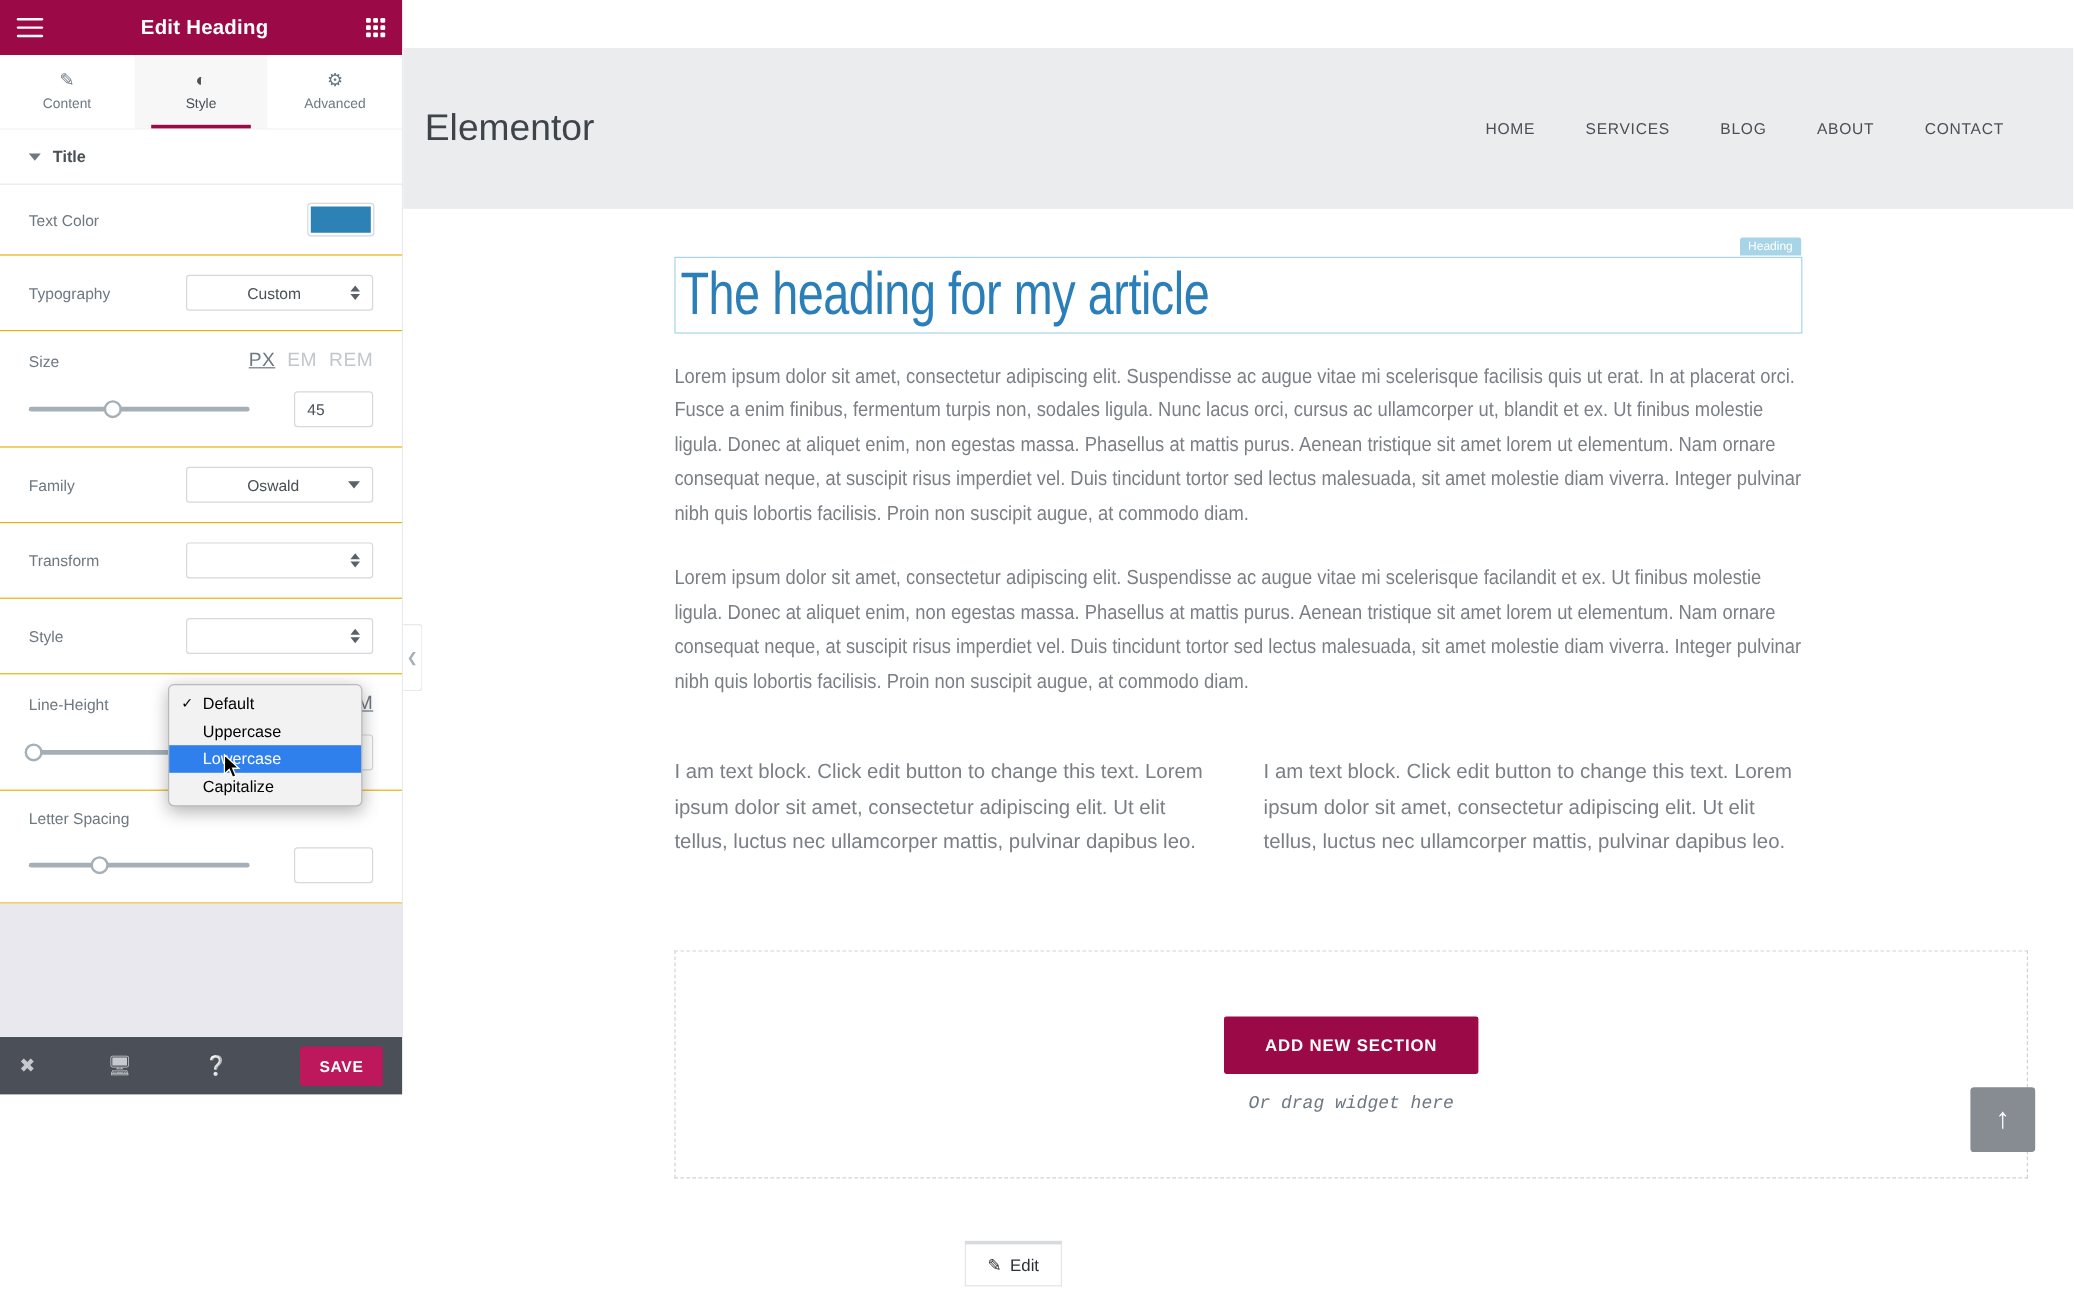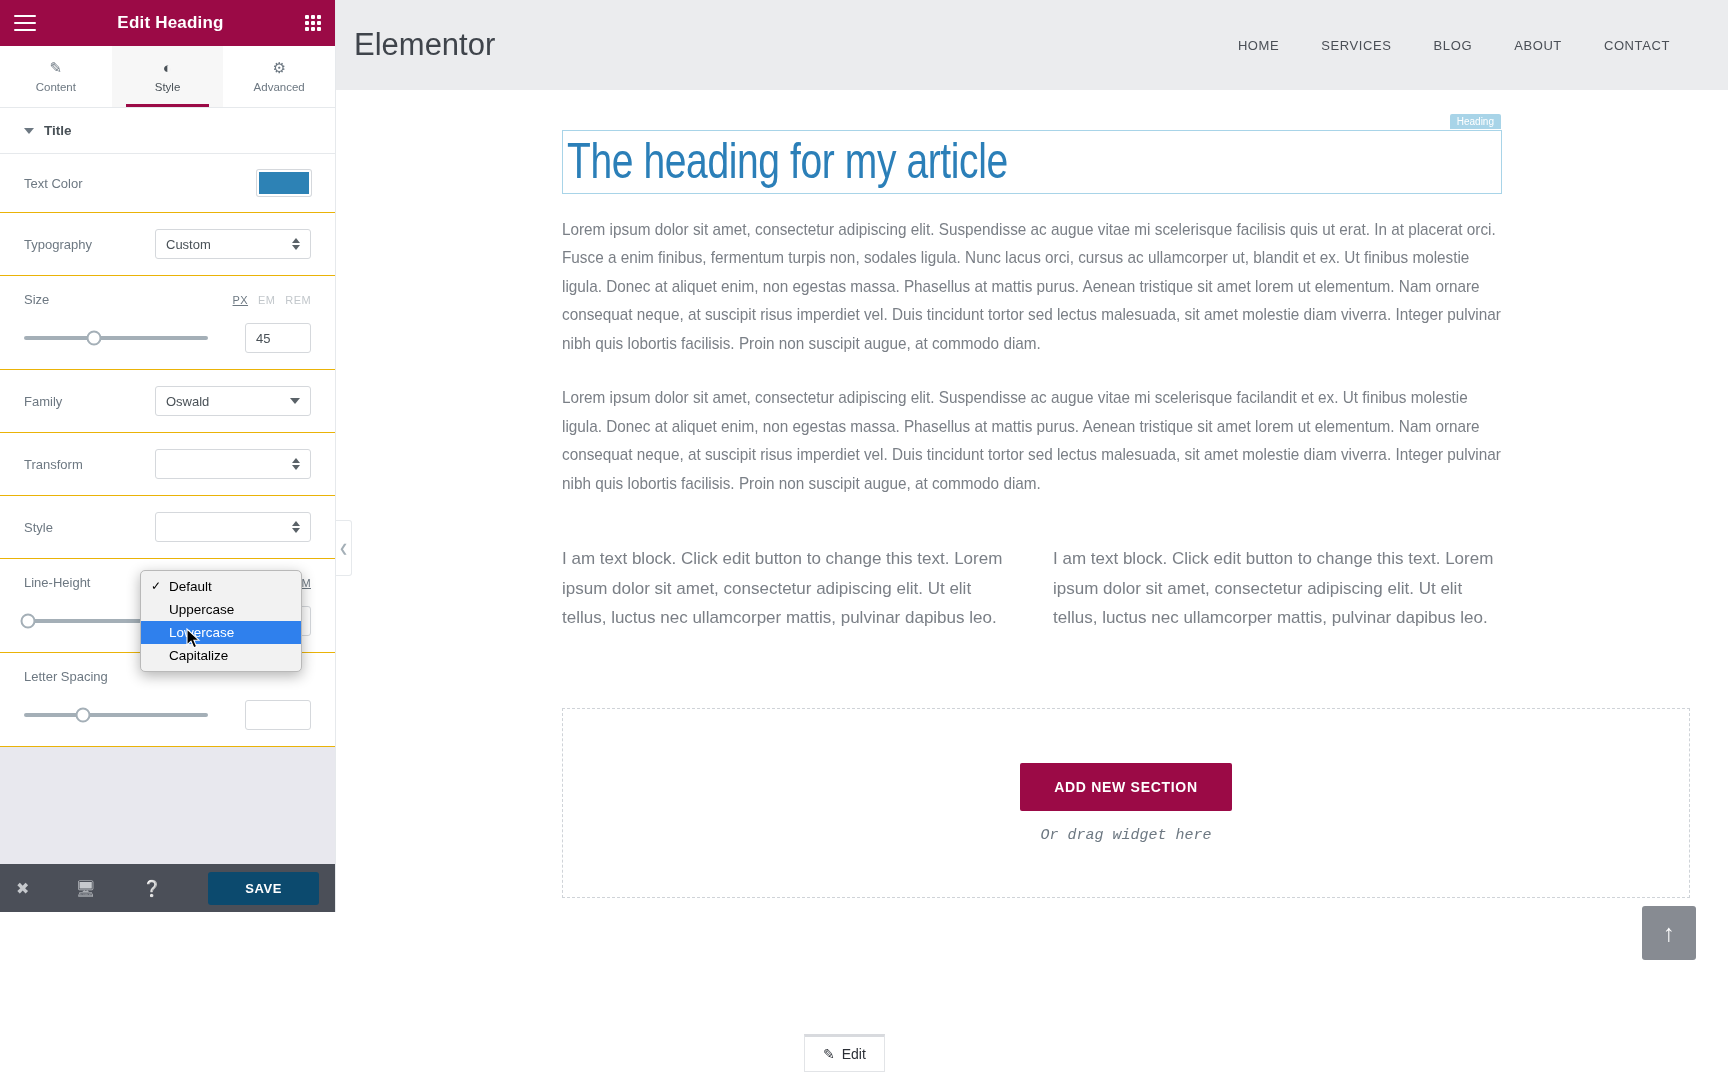--- a/index.html
+++ b/index.html
@@ -60,28 +60,28 @@
   .color-swatch {
     width: 54px; height: 26px; background: #2d82b5; border: 2px solid #fff;
     box-shadow: 0 0 0 1px #d5d8dc; border-radius: 2px; cursor: pointer;
   }
 
   .select-box {
     width: 156px; height: 30px; border: 1px solid #d5d8dc; border-radius: 3px;
     background: #fff; display: flex; align-items: center; padding: 0 10px;
     font-size: 13px; color: #495157; position: relative; cursor: pointer;
   }
-  .select-box .txt { flex: 1; }
+  .select-box .txt { flex: 1; margin-left: 40px; }
   .spin { display:flex; flex-direction:column; gap:2px; }
   .spin i { width:0;height:0;border-left:4px solid transparent;border-right:4px solid transparent; display:block; }
   .spin .up { border-bottom: 5px solid #5a6268; }
   .spin .dn { border-top: 5px solid #5a6268; }
   .tri-down { width:0;height:0;border-left:5px solid transparent;border-right:5px solid transparent;border-top:6px solid #5a6268; }
 
-  .units { display: flex; gap: 10px; font-size: 11px; color: #c2c7cb; letter-spacing:.4px;margin-left:20px; }
+  .units { display: flex; gap: 10px; font-size: 16px; color: #c2c7cb; letter-spacing:.4px;margin-left:20px; }
   .units span { cursor: pointer; }
   .units span.active { color: #6d7882; text-decoration: underline; }
 
   .slider-row { display: flex; align-items: center; justify-content: space-between; margin-top: 16px; gap: 14px; }
   .slider { position: relative; height: 4px; background: #a4afb7; border-radius: 2px; flex: 1; max-width: 184px; }
   .knob {
     position: absolute; top: 50%; transform: translate(-50%,-50%);
     width: 15px; height: 15px; border-radius: 50%; background: #fff;
     border: 2px solid #a4afb7; cursor: pointer;
   }
@@ -105,37 +105,37 @@
   .cursor-arrow { position: absolute; left: 186px; top: 628px; z-index: 80; }
 
   .panel-spacer { background: #e8e8ee; flex: 1; }
 
   .panel-footer {
     height: 48px; background: #4b4f58; display: flex; align-items: center;
     justify-content: space-between; padding: 0 16px; flex: 0 0 48px;
   }
   .foot-ico { color: #c6c9cd; font-size: 16px; cursor: pointer; }
   .save-btn {
-    background: #0c4a6e; color: #fff; font-size: 13px; font-weight: bold;
-    letter-spacing: .6px; border-radius: 3px; padding: 9px 37px; cursor: pointer;
+    background: #be185d; color: #fff; font-size: 13px; font-weight: bold;
+    letter-spacing: .6px; border-radius: 3px; padding: 9px 16px; cursor: pointer;
   }
 
   
   .collapse-tab {
     position: absolute; left: 336px; top: 520px; width: 16px; height: 56px;
     background: #fff; border: 1px solid #e6e9ec; border-left: none;
     border-radius: 0 3px 3px 0; display: flex; align-items: center; justify-content: center;
     font-size: 11px; color: #a4afb7; z-index: 40; cursor: pointer;
   }
 
   
   #preview { flex: 1; height: 1080px; background: #fff; position: relative; overflow: hidden; }
   .site-header {
-    height: 90px; background: #ebecee; display: flex; align-items: center;
-    justify-content: space-between; padding: 0 58px 0 18px;
+    height: 134px; background: #ebecee; display: flex; align-items: center;
+    justify-content: space-between; padding: 0 58px 0 18px; margin-top: 40px;
   }
   .logo { font-size: 31px; color: #3f444b; font-family: "Liberation Sans Narrow","Liberation Sans", sans-serif; font-stretch: condensed; }
   .nav { display: flex; gap: 42px; }
   .nav a {
     font-size: 13px; color: #4a4f56; letter-spacing: .6px; text-decoration: none;
     font-family: "Liberation Sans Narrow","Liberation Sans", sans-serif; font-stretch: condensed;
   }
 
   .canvas { padding: 0 0 0 0; }
   .content-wrap { width: 940px; margin: 0 auto; padding-top: 40px; }

